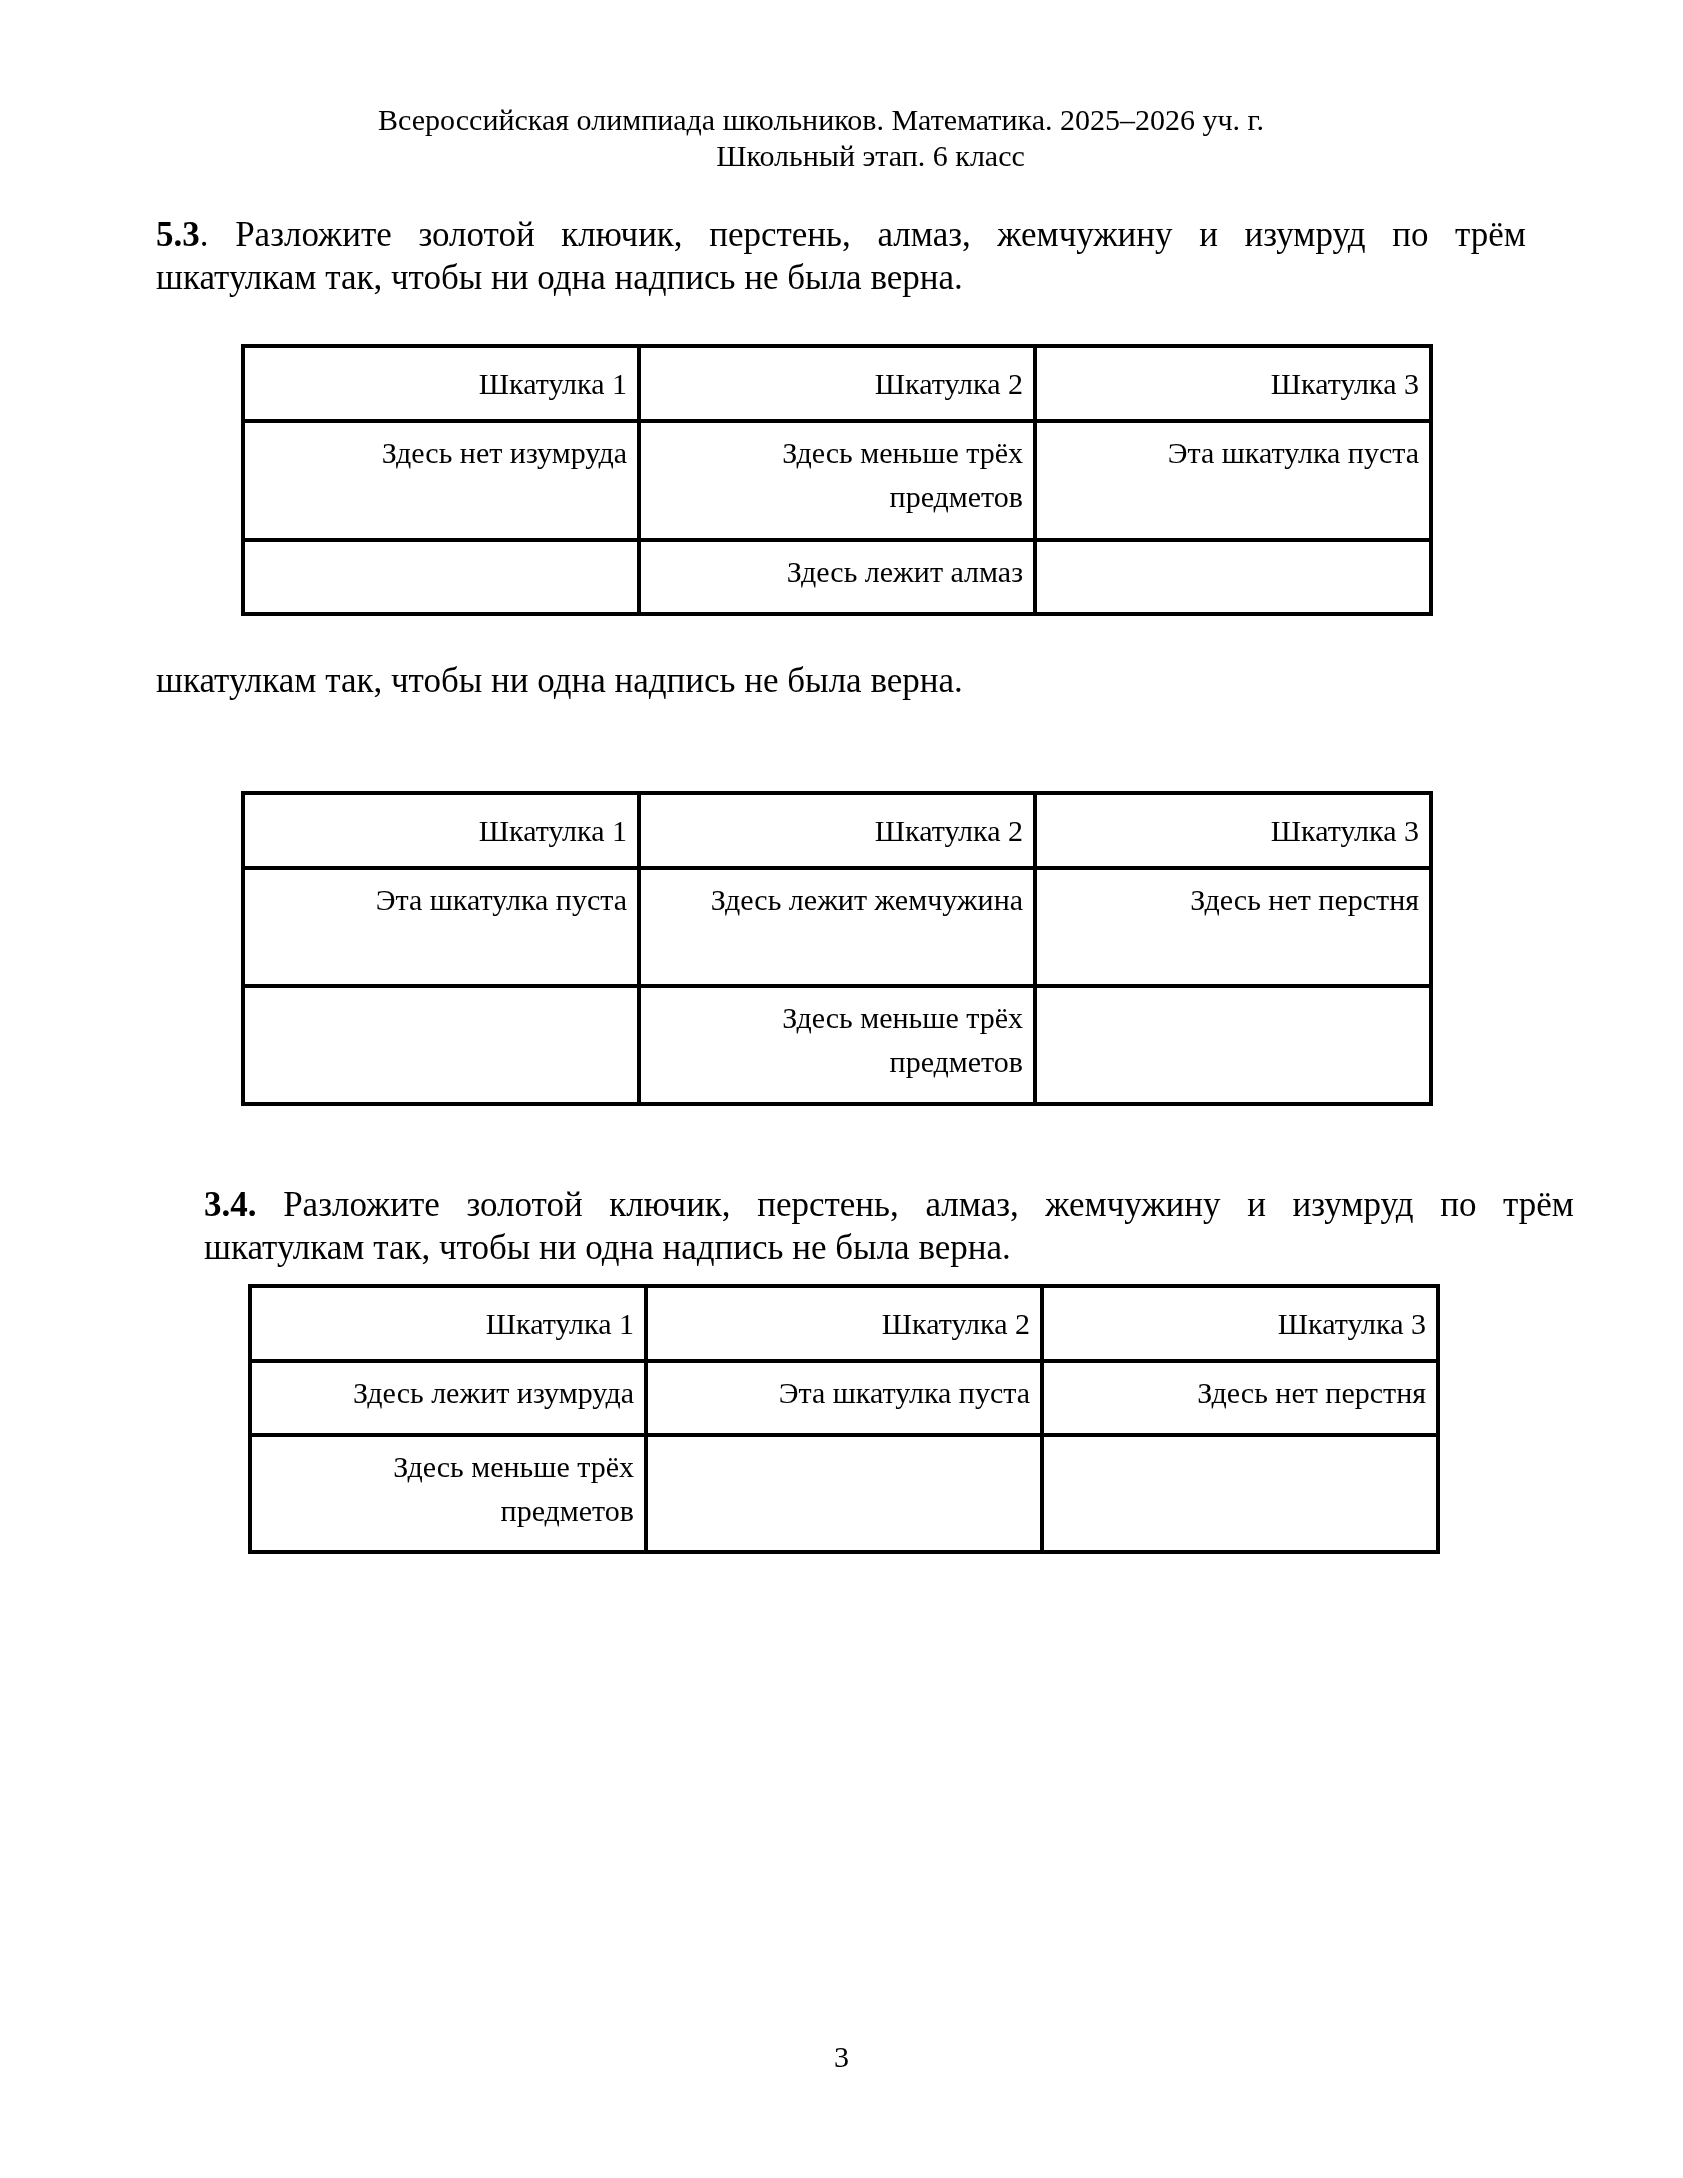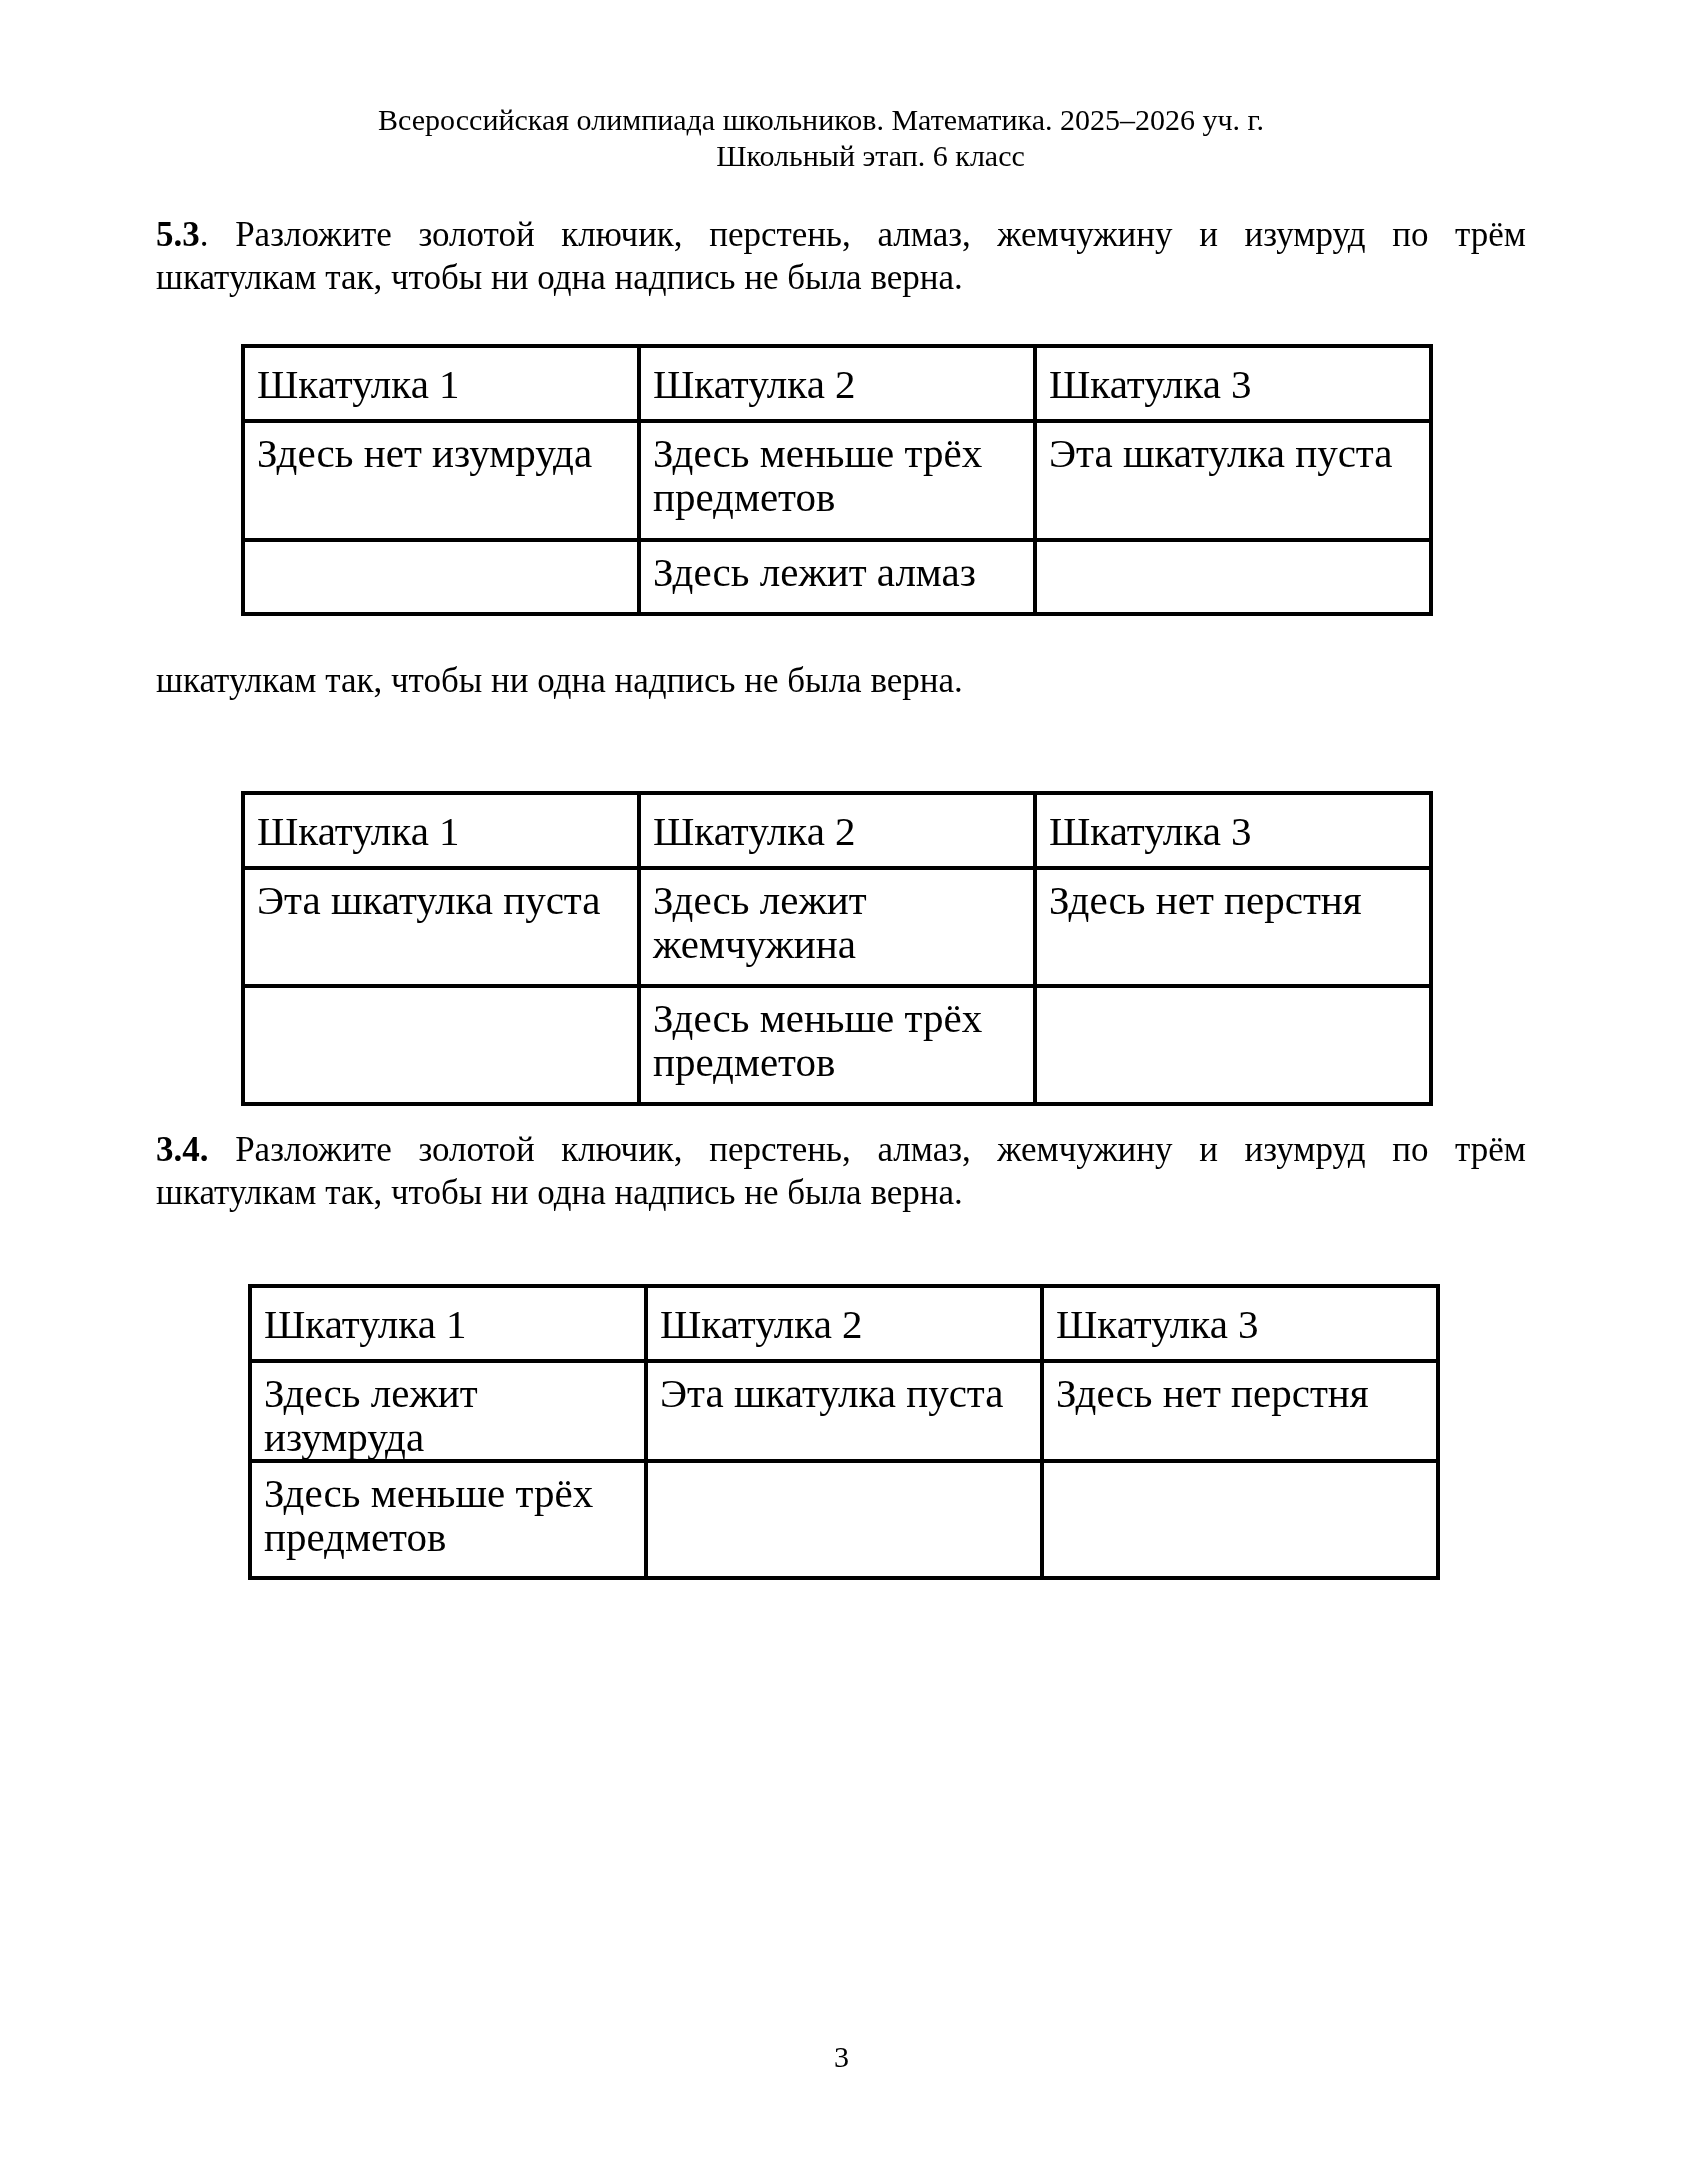--- a/index.html
+++ b/index.html
@@ -8,21 +8,21 @@
   .header { position: absolute; left: 0; width: 1683px; text-align: center;
             font-size: 30px; line-height: 36px; }
   .header .l1 { position: absolute; top: 102px; left: 0; width: 1642px; }
   .header .l2 { position: absolute; top: 138px; left: 0; width: 1683px; margin-left: 29px; }
   .problem { position: absolute; left: 156px; width: 1370px; font-size: 35px;
              line-height: 43px; text-align: justify; text-align-last: left; }
   .problem b { font-weight: bold; }
   .problem .line1 { text-align: justify; text-align-last: justify; display: block; }
   .problem .line2 { display: block; }
   table.boxes { position: absolute; border-collapse: collapse; table-layout: fixed;
-                font-size: 41px; line-height: 44px; }
+                font-size: 30px; line-height: 44px; text-align: right; }
   table.boxes td { border: 4px solid #000; vertical-align: top; padding: 0 10px 0 12px;
                    width: 396px; box-sizing: border-box; }
   table.boxes tr.head td { height: 75px; padding-top: 14px; }
   .pagenum { position: absolute; top: 2039px; left: 0; width: 1683px; text-align: center;
              font-size: 30px; line-height: 36px; }
 </style>
 </head>
 <body>
 
 <div class="header">
@@ -70,21 +70,21 @@
     <td style="padding-top:8px;">Здесь нет перстня</td>
   </tr>
   <tr style="height:118px;">
     <td style="padding-top:8px;"></td>
     <td style="padding-top:8px;">Здесь меньше трёх предметов</td>
     <td style="padding-top:8px;"></td>
   </tr>
 </tbody>
   </table>
 
-<div class="problem" style="top:1128px;">
+<div class="problem" style="top:1183px;margin-left:48px;">
   <span class="line1"><b>3.4.</b><span></span> <span>Разложите золотой ключик, перстень, алмаз, жемчужину и изумруд по трём</span></span>
   <span class="line2">шкатулкам так, чтобы ни одна надпись не была верна.</span>
 </div>
 <table class="boxes" style="left:248px; top:1284px; width:1192px;">
   <tbody>
       <tr class="head">
     <td>Шкатулка 1</td>
     <td>Шкатулка 2</td>
     <td>Шкатулка 3</td>
   </tr>

